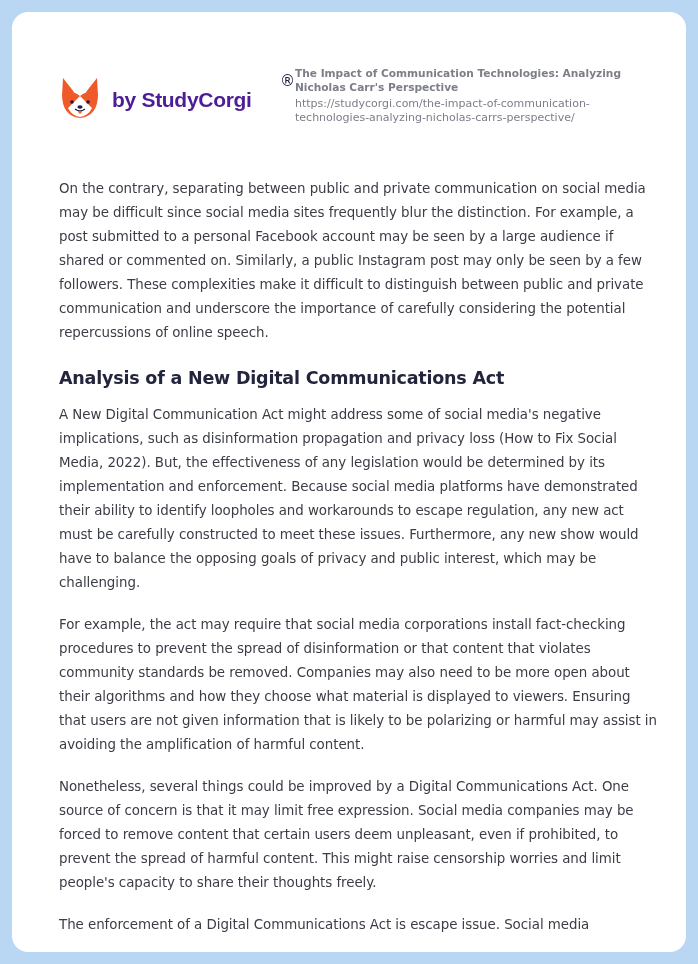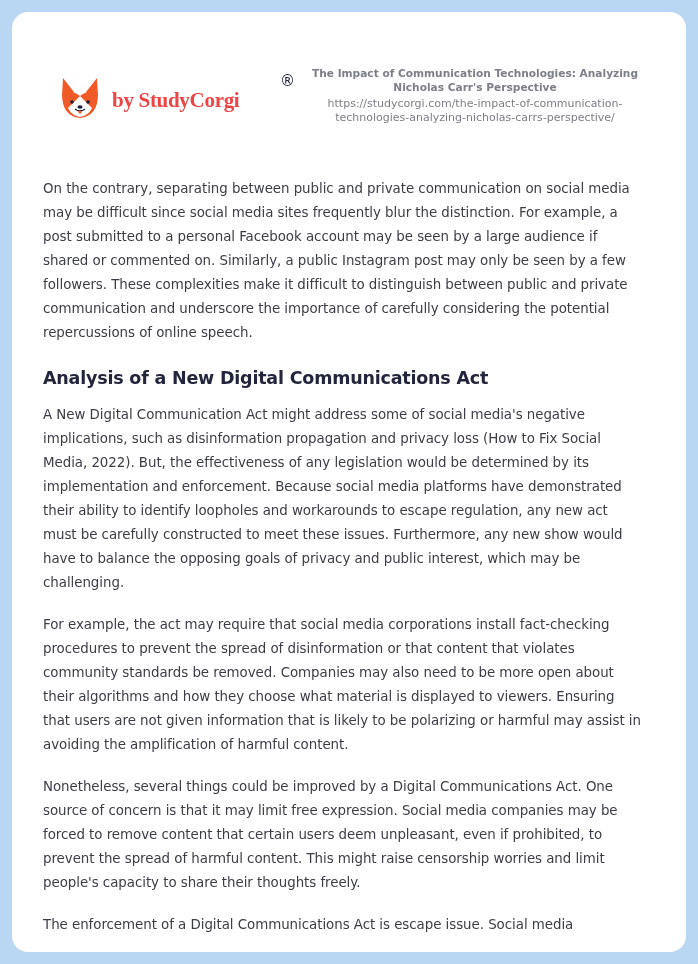--- a/index.html
+++ b/index.html
@@ -17,43 +17,43 @@
   .header {
     position: absolute; left: 0; top: 0; width: 674px; height: 130px;
   }
   .logo {
     position: absolute; left: 48px; top: 64px;
     display: flex; align-items: center;
   }
   .logo svg { display: block; }
   .logo-text {
     margin-left: 12px; margin-top: 4px;
-    font-family: Liberation Serif, serif; font-weight: bold;
-    font-size: 21px; color: #ef4444; letter-spacing: -0.3px;
+    font-family: Liberation Sans, sans-serif; font-weight: bold;
+    font-size: 21px; color: #4c1d95; letter-spacing: -0.3px;
   }
   .logo-reg {
     position: absolute; left: 220px; top: -4px;
     font-family: "DejaVu Sans", sans-serif;
     font-size: 15px; color: #1d1f3c;
   }
   .meta {
     position: absolute; right: 31px; top: 54px; width: 360px;
-    text-align: center;
+    text-align: left;
   }
   .meta-title {
     font-family: "DejaVu Sans", sans-serif; font-weight: bold;
     font-size: 10.6px; line-height: 14px; color: #7c7e88;
   }
   .meta-url {
     margin-top: 3px;
     font-family: "DejaVu Sans", sans-serif;
     font-size: 11px; line-height: 13.5px; color: #7c7e88;
   }
   .content {
-    position: absolute; left: 31px; top: 165px; width: 600px;
+    position: absolute; left: 47px; top: 165px; width: 600px;
     font-family: "DejaVu Sans", sans-serif;
     color: #3b3d46;
   }
   .content p {
     margin: 0 0 18px 0;
     font-size: 13.4px; line-height: 24px; letter-spacing: -0.05px;
   }
   .content h2 {
     margin: 2px 0 10px 0;
     font-size: 17.5px; line-height: 30px; font-weight: bold;

